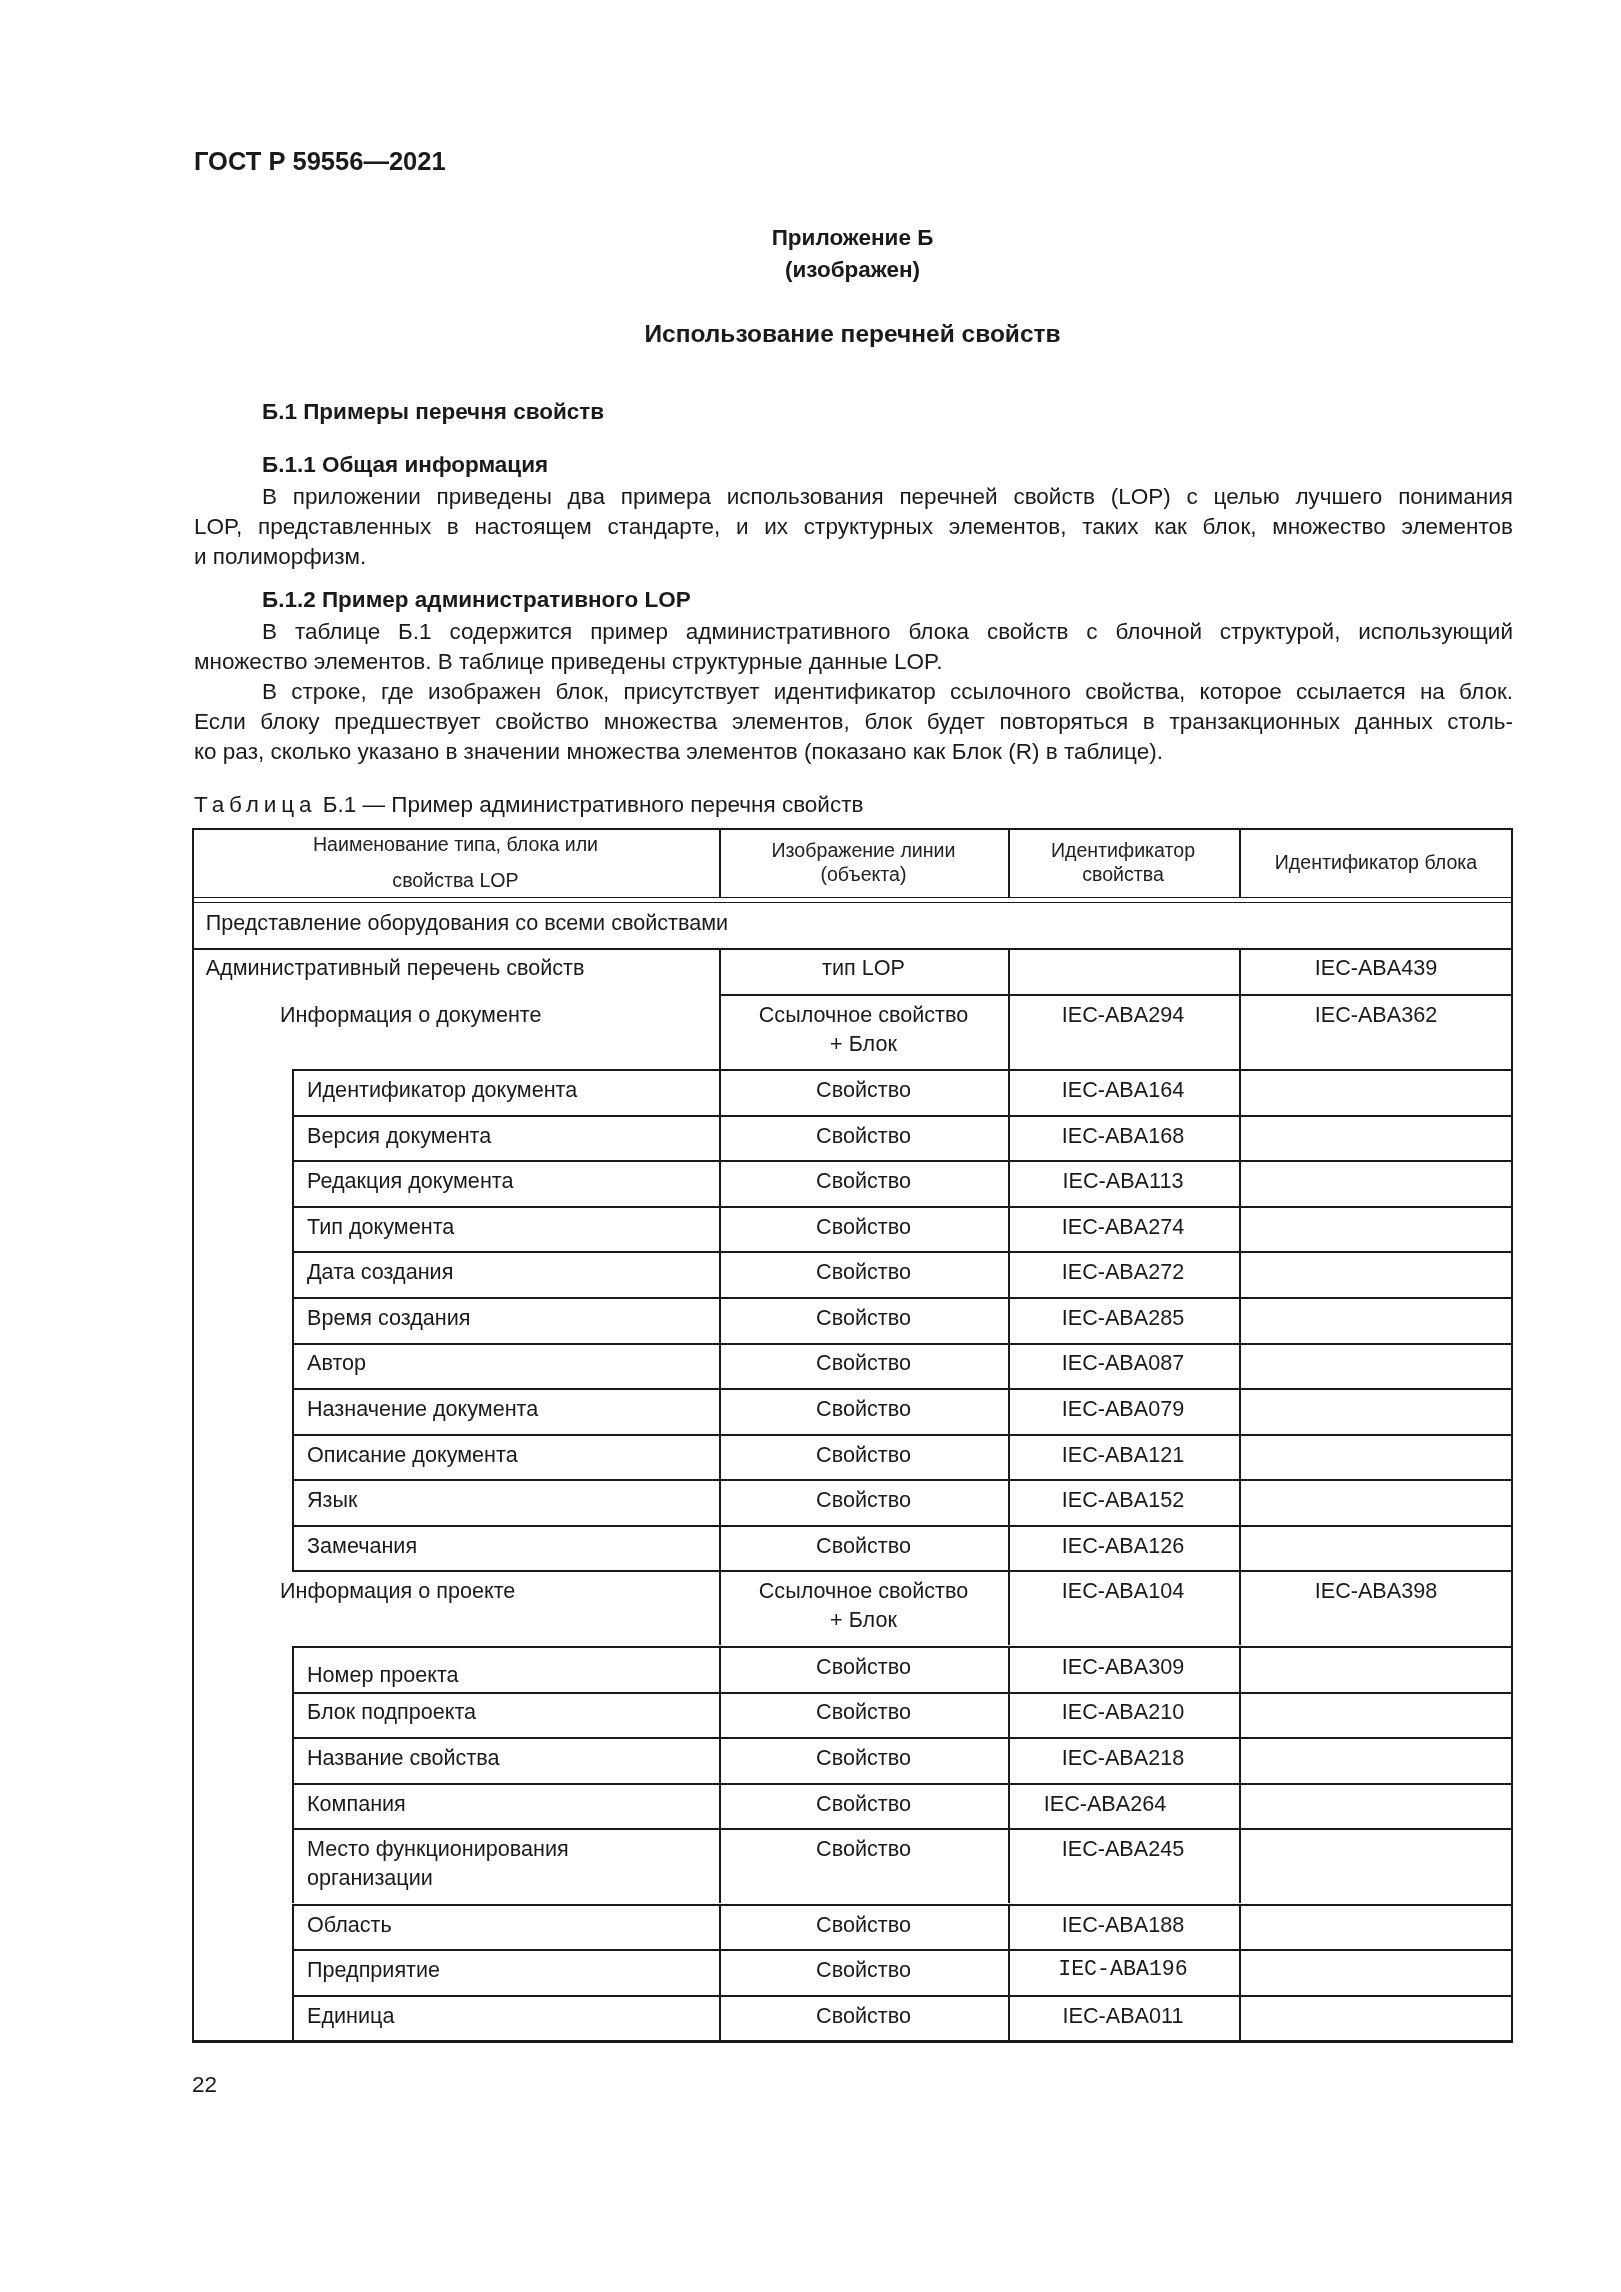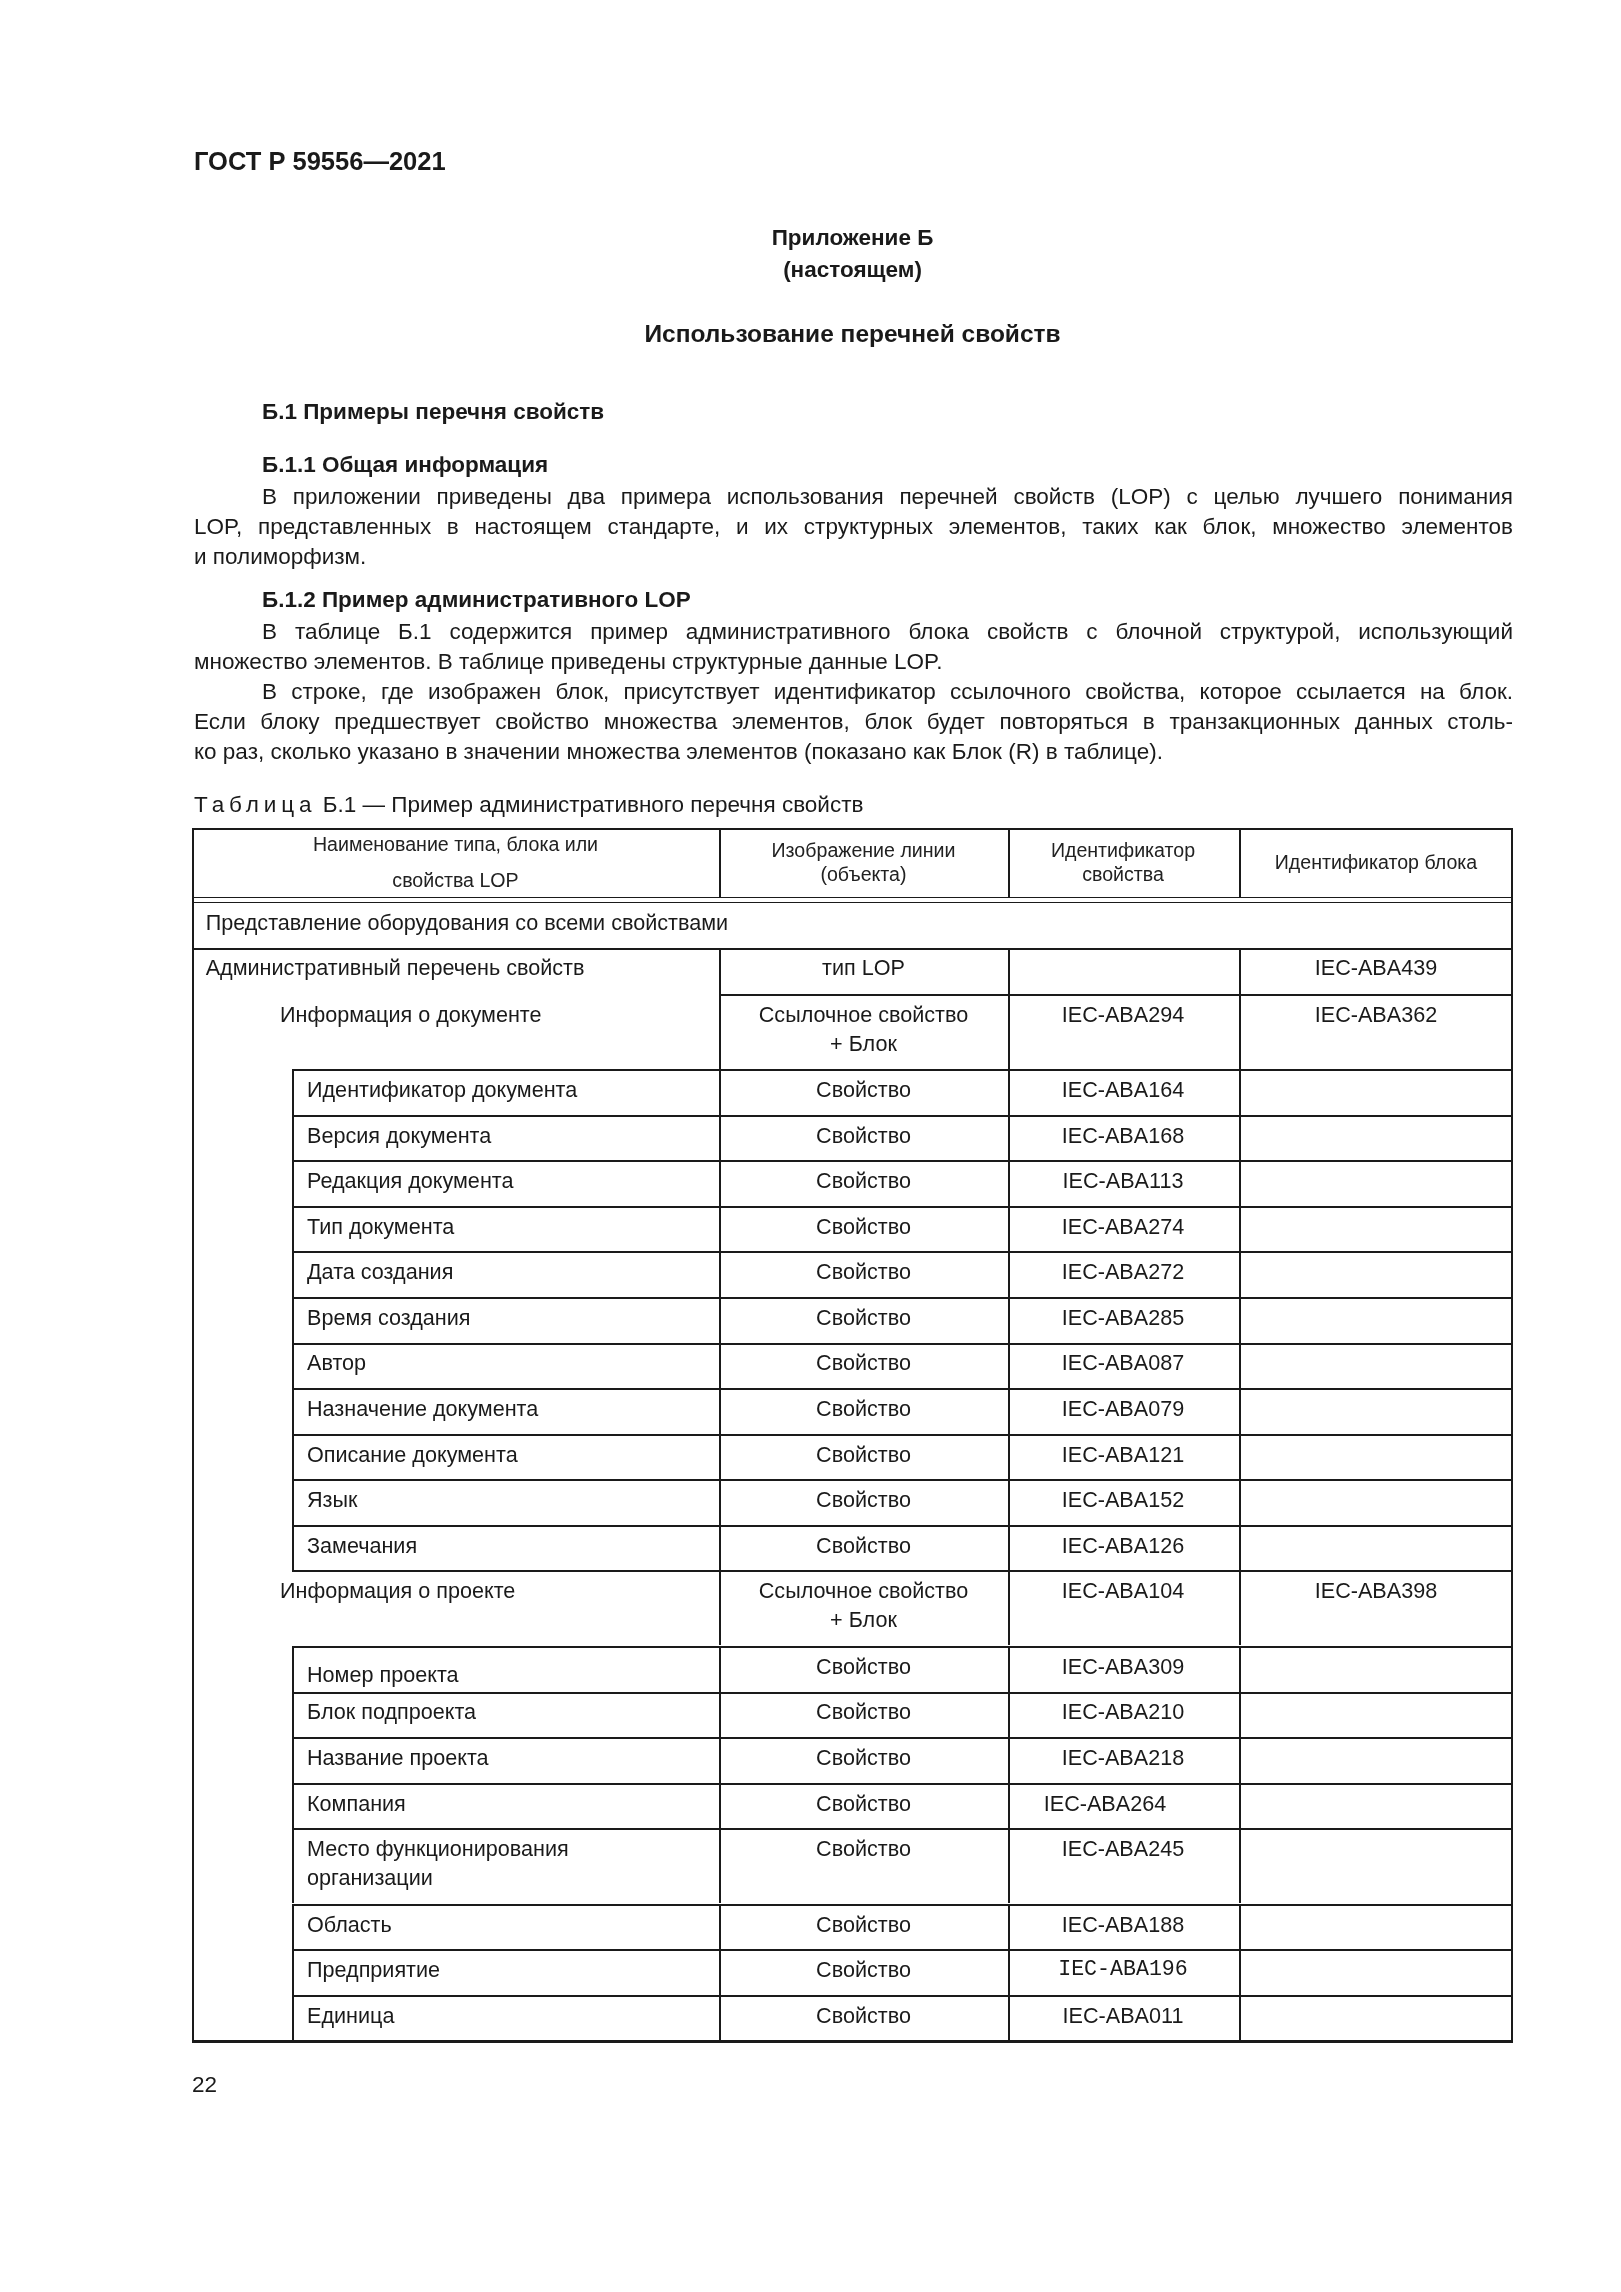--- a/index.html
+++ b/index.html
@@ -29,21 +29,21 @@
   .cell { position: absolute; font-size: 21.6px; line-height: 29px; }
   .hdr { font-size: 19.6px; line-height: 23.5px; text-align: center; color: #222; }
   .c { text-align: center; }
 </style>
 </head>
 <body>
 
 <div class="abs gost">ГОСТ Р 59556—2021</div>
 
 <div class="abs center appx">Приложение Б</div>
-<div class="abs center appx2">(настоящем)</div>
+<div class="abs center appx2">(изображен)</div>
 <div class="abs center title">Использование перечней свойств</div>
 
 <div class="abs h2" style="top:399px">Б.1 Примеры перечня свойств</div>
 
 <div class="abs h2" style="top:452px">Б.1.1 Общая информация</div>
 <div class="para" style="top:482px">
   <span class="line">В приложении приведены два примера использования перечней свойств (LOP) с целью лучшего понимания</span>
   <span class="line noindent">LOP, представленных в настоящем стандарте, и их структурных элементов, таких как блок, множество элементов</span>
   <span class="line noindent last">и полиморфизм.</span>
 </div>
@@ -288,21 +288,21 @@
       <div>Свойство</div>
     </div>
     <div class="cell c" style="left:816px; width:230px; top:869px;">IEC-ABA210</div>
     <div class="cell c" style="left:1047px; width:274px; top:869px;"></div>
     <div class="vline" style="left:527px; top:864px; height:46px;"></div>
     <div class="vline" style="left:816px; top:864px; height:46px;"></div>
     <div class="vline" style="left:1047px; top:864px; height:46px;"></div>
     <div class="hline" style="left:100px; width:1221px; top:909px;"></div>
     <div class="vline" style="left:100px; top:909px; height:46px;"></div>
     <div class="cell" style="left:115px; top:915px;">
-      <div>Название проекта</div>
+      <div>Название свойства</div>
     </div>
     <div class="cell c" style="left:527px; width:289px; top:915px;">
       <div>Свойство</div>
     </div>
     <div class="cell c" style="left:816px; width:230px; top:915px;">IEC-ABA218</div>
     <div class="cell c" style="left:1047px; width:274px; top:915px;"></div>
     <div class="vline" style="left:527px; top:909px; height:46px;"></div>
     <div class="vline" style="left:816px; top:909px; height:46px;"></div>
     <div class="vline" style="left:1047px; top:909px; height:46px;"></div>
     <div class="hline" style="left:100px; width:1221px; top:955px;"></div>

